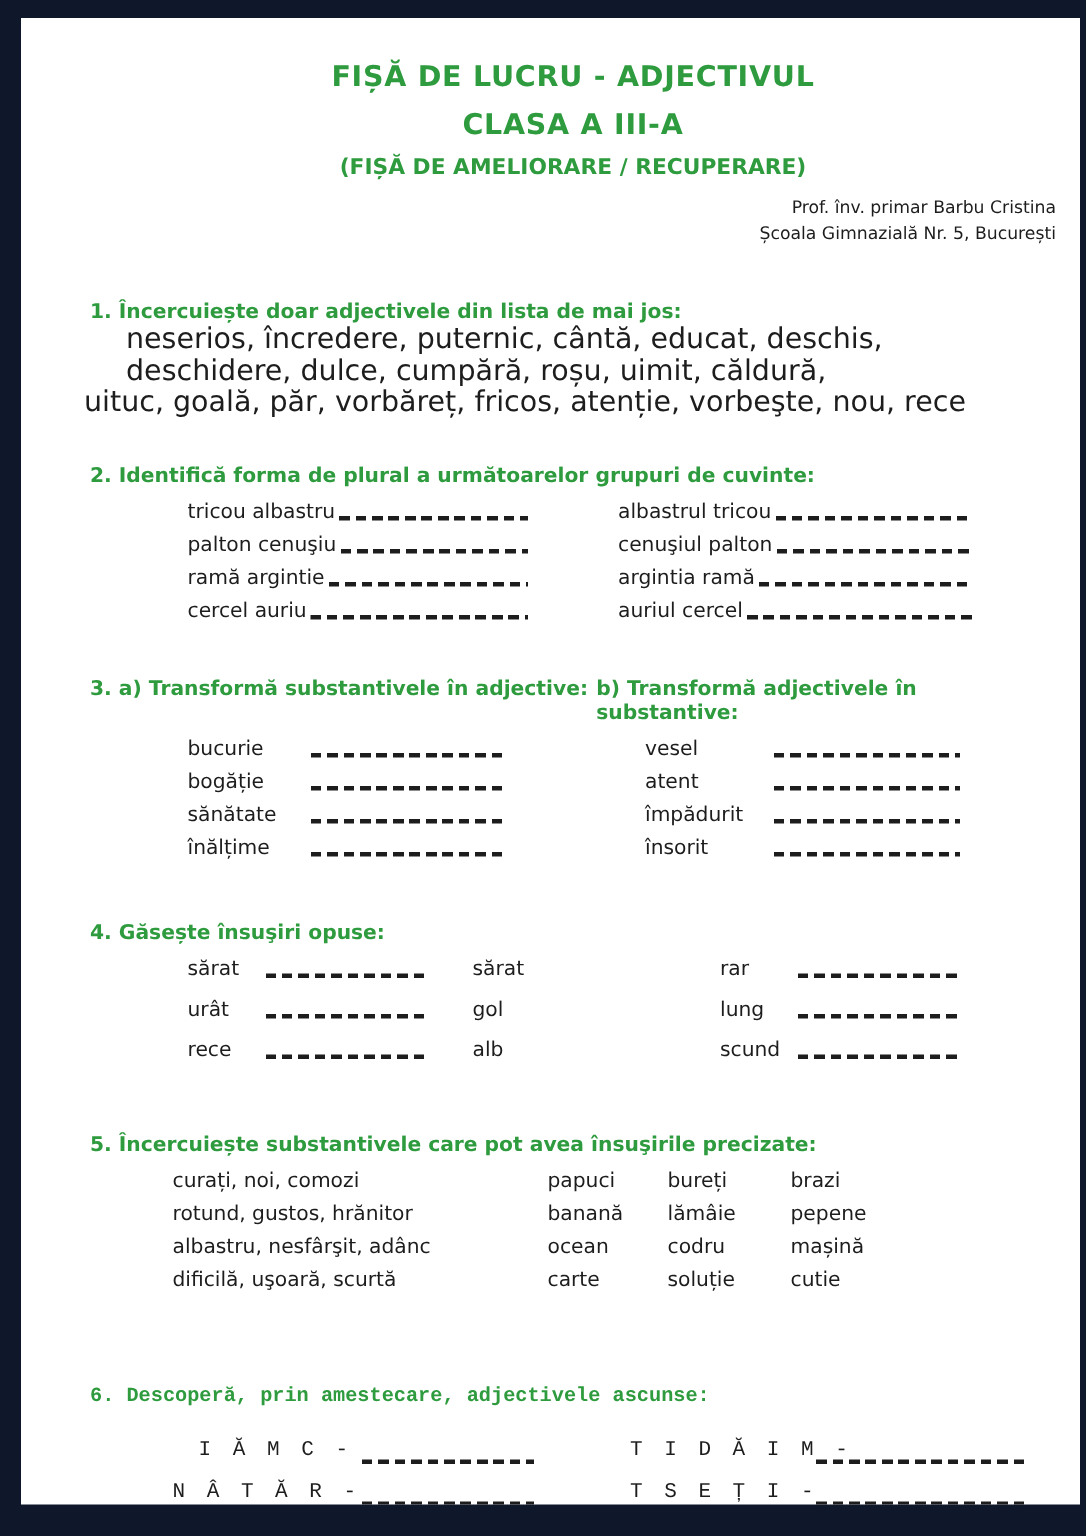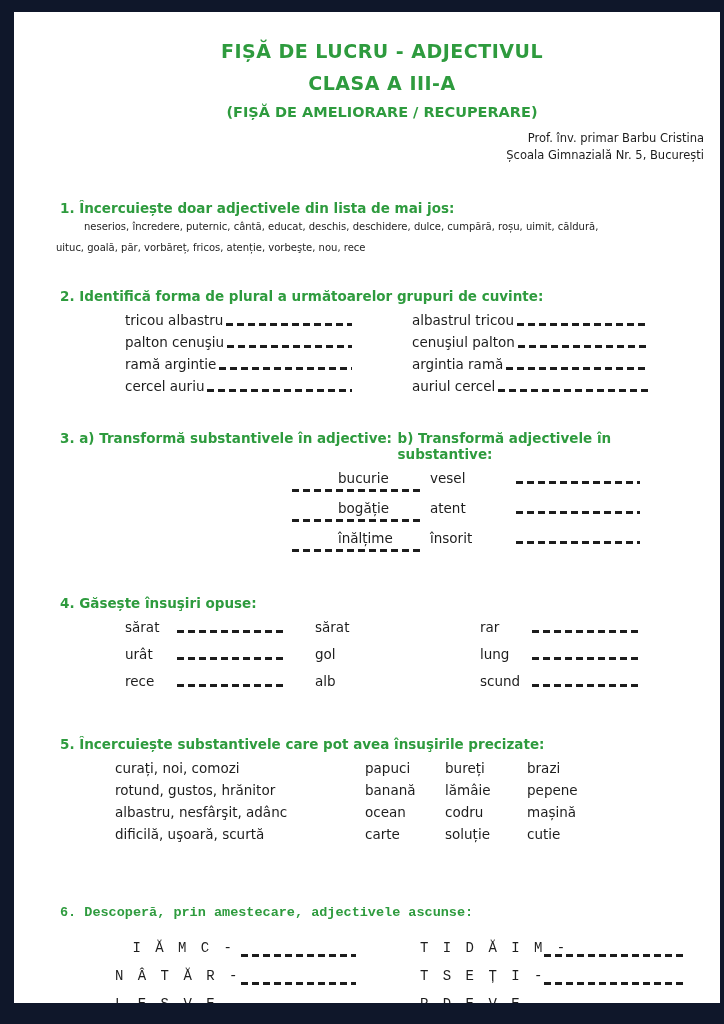--- a/index.html
+++ b/index.html
@@ -5,34 +5,34 @@
   html,body{margin:0;padding:0;background:#e9e9ee;}
   .frame{position:relative;width:724px;height:1024px;background:#0f172a;
          font-family:"DejaVu Sans","Liberation Sans",sans-serif;color:#1d1d1d;padding-left:20px;}
   .paper{position:absolute;left:14px;top:12px;right:24px;bottom:21px;background:#ffffff;
          padding:24px 16px 10px 46px;box-sizing:border-box;overflow:hidden;}
   .t1{color:#2e9b3e;font-weight:bold;font-size:19px;text-align:center;letter-spacing:.5px;margin:4px 0 10px 0;}
   .t2{color:#2e9b3e;font-weight:bold;font-size:19px;text-align:center;letter-spacing:.5px;margin:0 0 10px 0;}
   .t3{color:#2e9b3e;font-weight:bold;font-size:14.5px;text-align:center;margin:0 0 10px 0;}
   .author{ text-align:right;font-size:11.5px;line-height:17px;margin-top:8px;}
   .sec-h{color:#2e9b3e;font-weight:bold;font-size:13.5px;}
-  .body-txt{font-size:10px;line-height:21px;}
+  .body-txt{font-size:19px;line-height:21px;}
   .rows{margin-left:55px;margin-top:5px;font-size:13.5px;}
   .row{display:flex;align-items:baseline;line-height:22px;}
   .bl{display:inline-block;height:3px;align-self:flex-end;margin-bottom:5px;
       background:repeating-linear-gradient(90deg,#1d1d1d 0 7px,transparent 7px 11px);}
   .lab{white-space:nowrap;margin-left:10px;}
   
   .ex2-cell-l{width:237px;display:flex;align-items:baseline;margin-right:50px;}
   .ex2-cell-r{width:246px;display:flex;align-items:baseline;}
   .ex2-cell-l .bl,.ex2-cell-r .bl{flex:1;margin-left:3px;}
   
   .ex3-heads{display:flex;}
   .ex3-ha{width:345px;}
-  .ex3-cell-l{width:305px;display:flex;align-items:flex-end;flex-direction:column;}
+  .ex3-cell-l{width:305px;display:flex;align-items:flex-start;}
   .ex3-cell-l .lab{width:82px;}
   .ex3-cell-l .bl{width:128px;}
   .ex3-cell-r{display:flex;align-items:baseline;}
   .ex3-cell-r .lab{width:86px;}
   .ex3-cell-r .bl{width:124px;}
   
   .ex4-c1{width:190px;display:flex;align-items:baseline;padding-right:22px;box-sizing:border-box;}
   .ex4-c2{width:165px;display:flex;align-items:baseline;padding-right:22px;box-sizing:border-box;flex-direction:column;}
   .ex4-c3{width:168px;display:flex;align-items:baseline;}
   .ex4-c1 .lab,.ex4-c2 .lab,.ex4-c3 .lab{min-width:46px;margin-right:6px;}
@@ -148,20 +148,30 @@
               <span class="lab">bogăție</span>
               <span class="bl"></span>
             </span>
           <span class="ex3-cell-r">
               <span class="lab">atent</span>
               <span class="bl"></span>
             </span>
         </div>
         <div class="row">
           <span class="ex3-cell-l">
+              <span class="lab">sănătate</span>
+              <span class="bl"></span>
+            </span>
+          <span class="ex3-cell-r">
+              <span class="lab">împădurit</span>
+              <span class="bl"></span>
+            </span>
+        </div>
+        <div class="row">
+          <span class="ex3-cell-l">
               <span class="lab">înălțime</span>
               <span class="bl"></span>
             </span>
           <span class="ex3-cell-r">
               <span class="lab">însorit</span>
               <span class="bl"></span>
             </span>
         </div>
       </div>
     </div>

